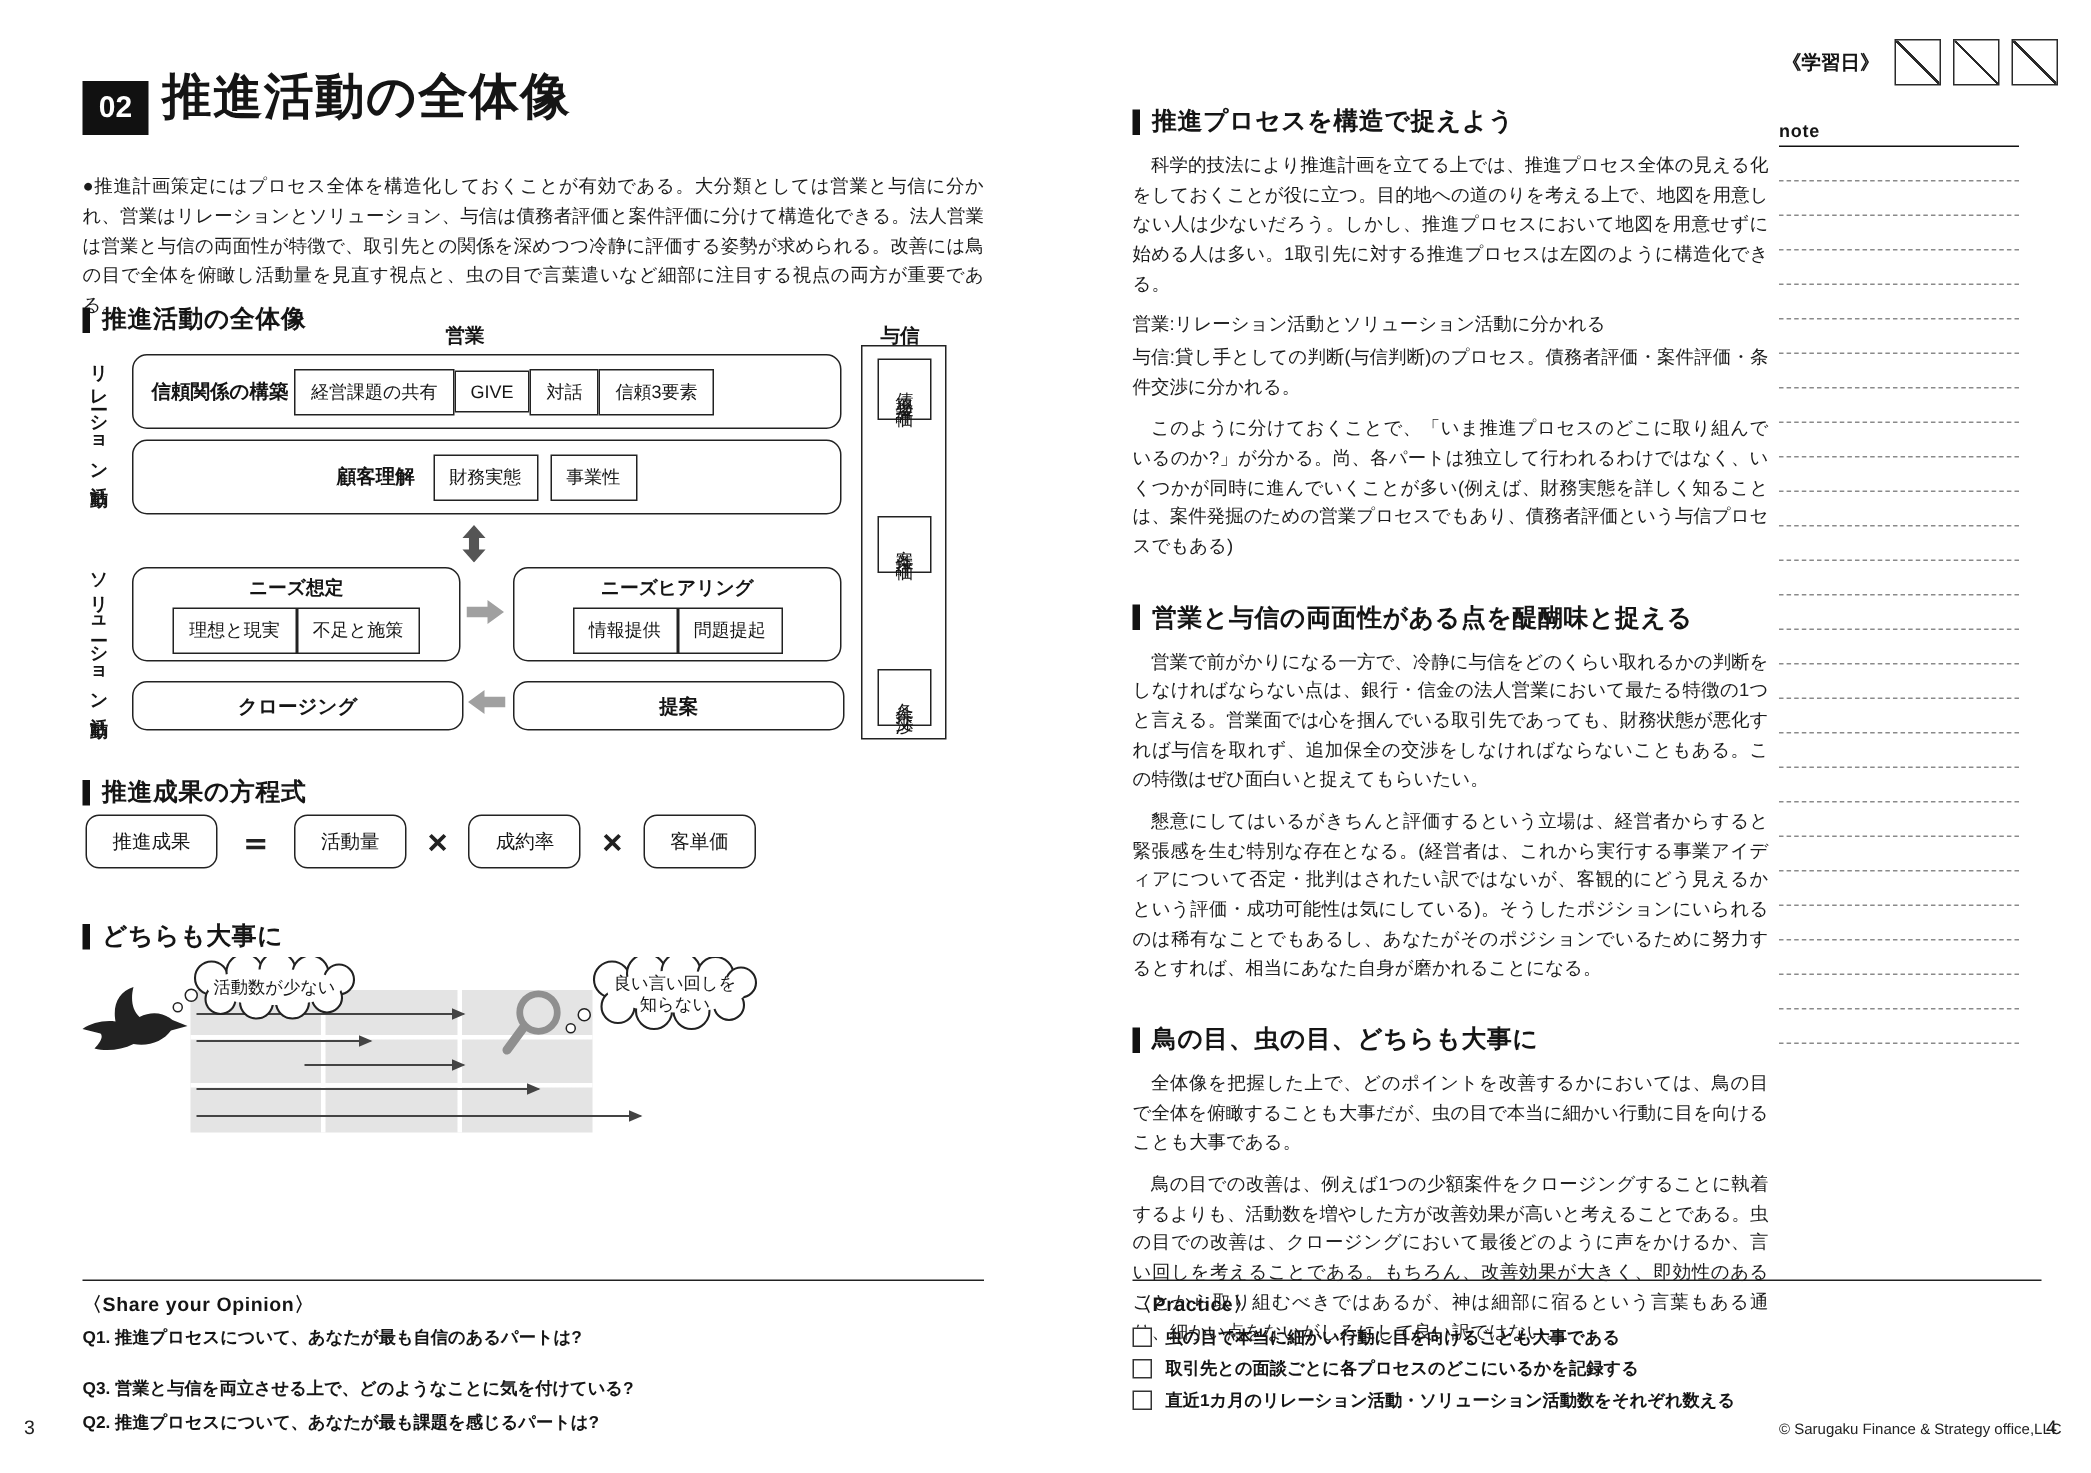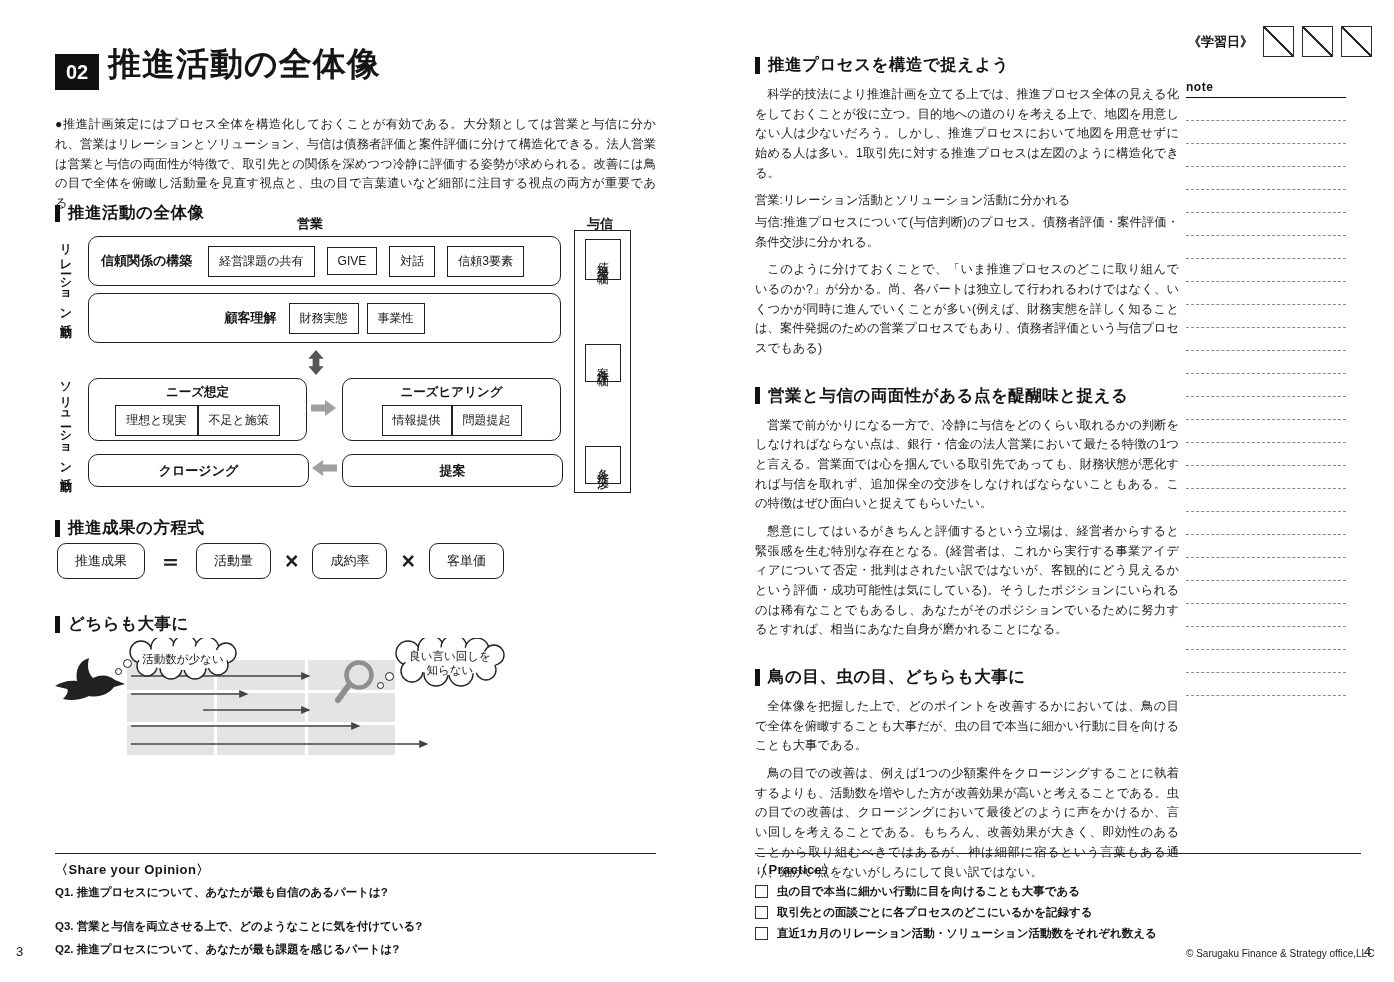--- a/index.html
+++ b/index.html
@@ -25,21 +25,21 @@
   .page-title{left:108px;top:42px;font-size:33px;font-weight:bold;letter-spacing:1px;margin:0;}
   .intro{left:55px;top:103px;width:601px;}
 
   
   .diagram{left:55px;top:213px;width:601px;height:292px;}
   .dg-label{font-size:13px;font-weight:bold;text-align:center;}
   .vtext{writing-mode:vertical-rl;text-orientation:mixed;font-size:12px;font-weight:bold;letter-spacing:2px;}
   .rbox{border:1.5px solid #222;border-radius:10px;background:#fff;}
   .sq{border:1.3px solid #222;background:#fff;display:flex;align-items:center;justify-content:center;
       font-size:12px;padding:6px 10px;white-space:nowrap;}
-  .trust-row{left:33px;top:23px;width:473px;height:50px;display:flex;align-items:center;padding:0 12px;gap:12px;box-sizing:border-box;}
+  .trust-row{left:33px;top:23px;width:473px;height:50px;display:flex;align-items:center;padding:0 12px;gap:0;box-sizing:border-box;}
   .cust-row{left:33px;top:80px;width:473px;height:50px;display:flex;align-items:center;justify-content:center;gap:8px;box-sizing:border-box;}
   .row-label{font-size:13px;font-weight:bold;white-space:nowrap;margin-right:4px;}
   .needs{width:219px;height:63px;display:flex;flex-direction:column;align-items:center;justify-content:center;gap:4px;box-sizing:border-box;}
   .needs .row-label{margin:0;font-size:12.5px;}
   .needs-boxes{display:flex;gap:0;}
   .pill{width:219px;height:31px;display:flex;align-items:center;justify-content:center;font-size:13px;font-weight:600;}
   .credit-col{left:519px;top:17px;width:57px;height:263px;border:1.4px solid #222;display:flex;flex-direction:column;
       align-items:center;justify-content:space-between;padding:8px 0;box-sizing:border-box;}
   .credit-box{width:34px;border:1.3px solid #222;display:flex;align-items:center;justify-content:center;padding:12px 0;}
   .credit-box .vtext{font-weight:normal;letter-spacing:3px;}
@@ -66,21 +66,21 @@
   
   .hrule{border-top:1.2px solid #222;height:0;}
   .block-head{font-size:13px;font-weight:bold;letter-spacing:.4px;}
   .q-line{font-size:11.5px;font-weight:600;line-height:17px;white-space:nowrap;}
   .practice-item{display:flex;align-items:center;font-size:11.5px;font-weight:600;margin-bottom:6px;white-space:nowrap;}
   .chk{width:11px;height:11px;border:1.3px solid #333;display:inline-block;margin-right:9px;flex:none;background:#fff;}
   .pagenum{font-size:13px;color:#222;}
 
   
   .right-text{left:755px;top:54px;width:424px;}
-  .right-text .sec-head{margin:0 0 9px 0;}
+  .right-text .sec-head{margin:16px 0 9px 0;}
   .right-text .gap{margin-top:26px;}
   .right-text p{margin:0 0 8px 0;}
   .def-line{margin:0 0 2px 0 !important;}
 
   .study-date{left:1188px;top:26px;display:flex;align-items:center;gap:10px;}
   .study-date-label{font-size:13px;font-weight:bold;white-space:nowrap;}
   .slash-box{width:29px;height:29px;border:1.6px solid #2a2a2a;background:
     linear-gradient(to top right,transparent calc(50% - .8px),#2a2a2a calc(50% - .8px),#2a2a2a calc(50% + .8px),transparent calc(50% + .8px));}
   .slash-boxes{display:flex;gap:8px;}
 
@@ -281,21 +281,21 @@
         <span class="slash-box"></span>
       </span>
     </div>
 
     <div class="abs right-text">
       <div class="sec-head">
         <span>推進プロセスを構造で捉えよう</span>
       </div>
       <p class="body-text indent">科学的技法により推進計画を立てる上では、推進プロセス全体の見える化をしておくことが役に立つ。目的地への道のりを考える上で、地図を用意しない人は少ないだろう。しかし、推進プロセスにおいて地図を用意せずに始める人は多い。1取引先に対する推進プロセスは左図のように構造化できる。</p>
       <p class="body-text def-line">営業:リレーション活動とソリューション活動に分かれる</p>
-      <p class="body-text">与信:推進プロセスについて(与信判断)のプロセス。債務者評価・案件評価・条件交渉に分かれる。</p>
+      <p class="body-text">与信:貸し手としての判断(与信判断)のプロセス。債務者評価・案件評価・条件交渉に分かれる。</p>
       <p class="body-text indent">このように分けておくことで、「いま推進プロセスのどこに取り組んでいるのか?」が分かる。尚、各パートは独立して行われるわけではなく、いくつかが同時に進んでいくことが多い(例えば、財務実態を詳しく知ることは、案件発掘のための営業プロセスでもあり、債務者評価という与信プロセスでもある)</p>
 
       <div class="sec-head gap">
         <span>営業と与信の両面性がある点を醍醐味と捉える</span>
       </div>
       <p class="body-text indent">営業で前がかりになる一方で、冷静に与信をどのくらい取れるかの判断をしなければならない点は、銀行・信金の法人営業において最たる特徴の1つと言える。営業面では心を掴んでいる取引先であっても、財務状態が悪化すれば与信を取れず、追加保全の交渉をしなければならないこともある。この特徴はぜひ面白いと捉えてもらいたい。</p>
       <p class="body-text indent">懇意にしてはいるがきちんと評価するという立場は、経営者からすると緊張感を生む特別な存在となる。(経営者は、これから実行する事業アイディアについて否定・批判はされたい訳ではないが、客観的にどう見えるかという評価・成功可能性は気にしている)。そうしたポジションにいられるのは稀有なことでもあるし、あなたがそのポジションでいるために努力するとすれば、相当にあなた自身が磨かれることになる。</p>
 
       <div class="sec-head gap">
         <span>鳥の目、虫の目、どちらも大事に</span>

